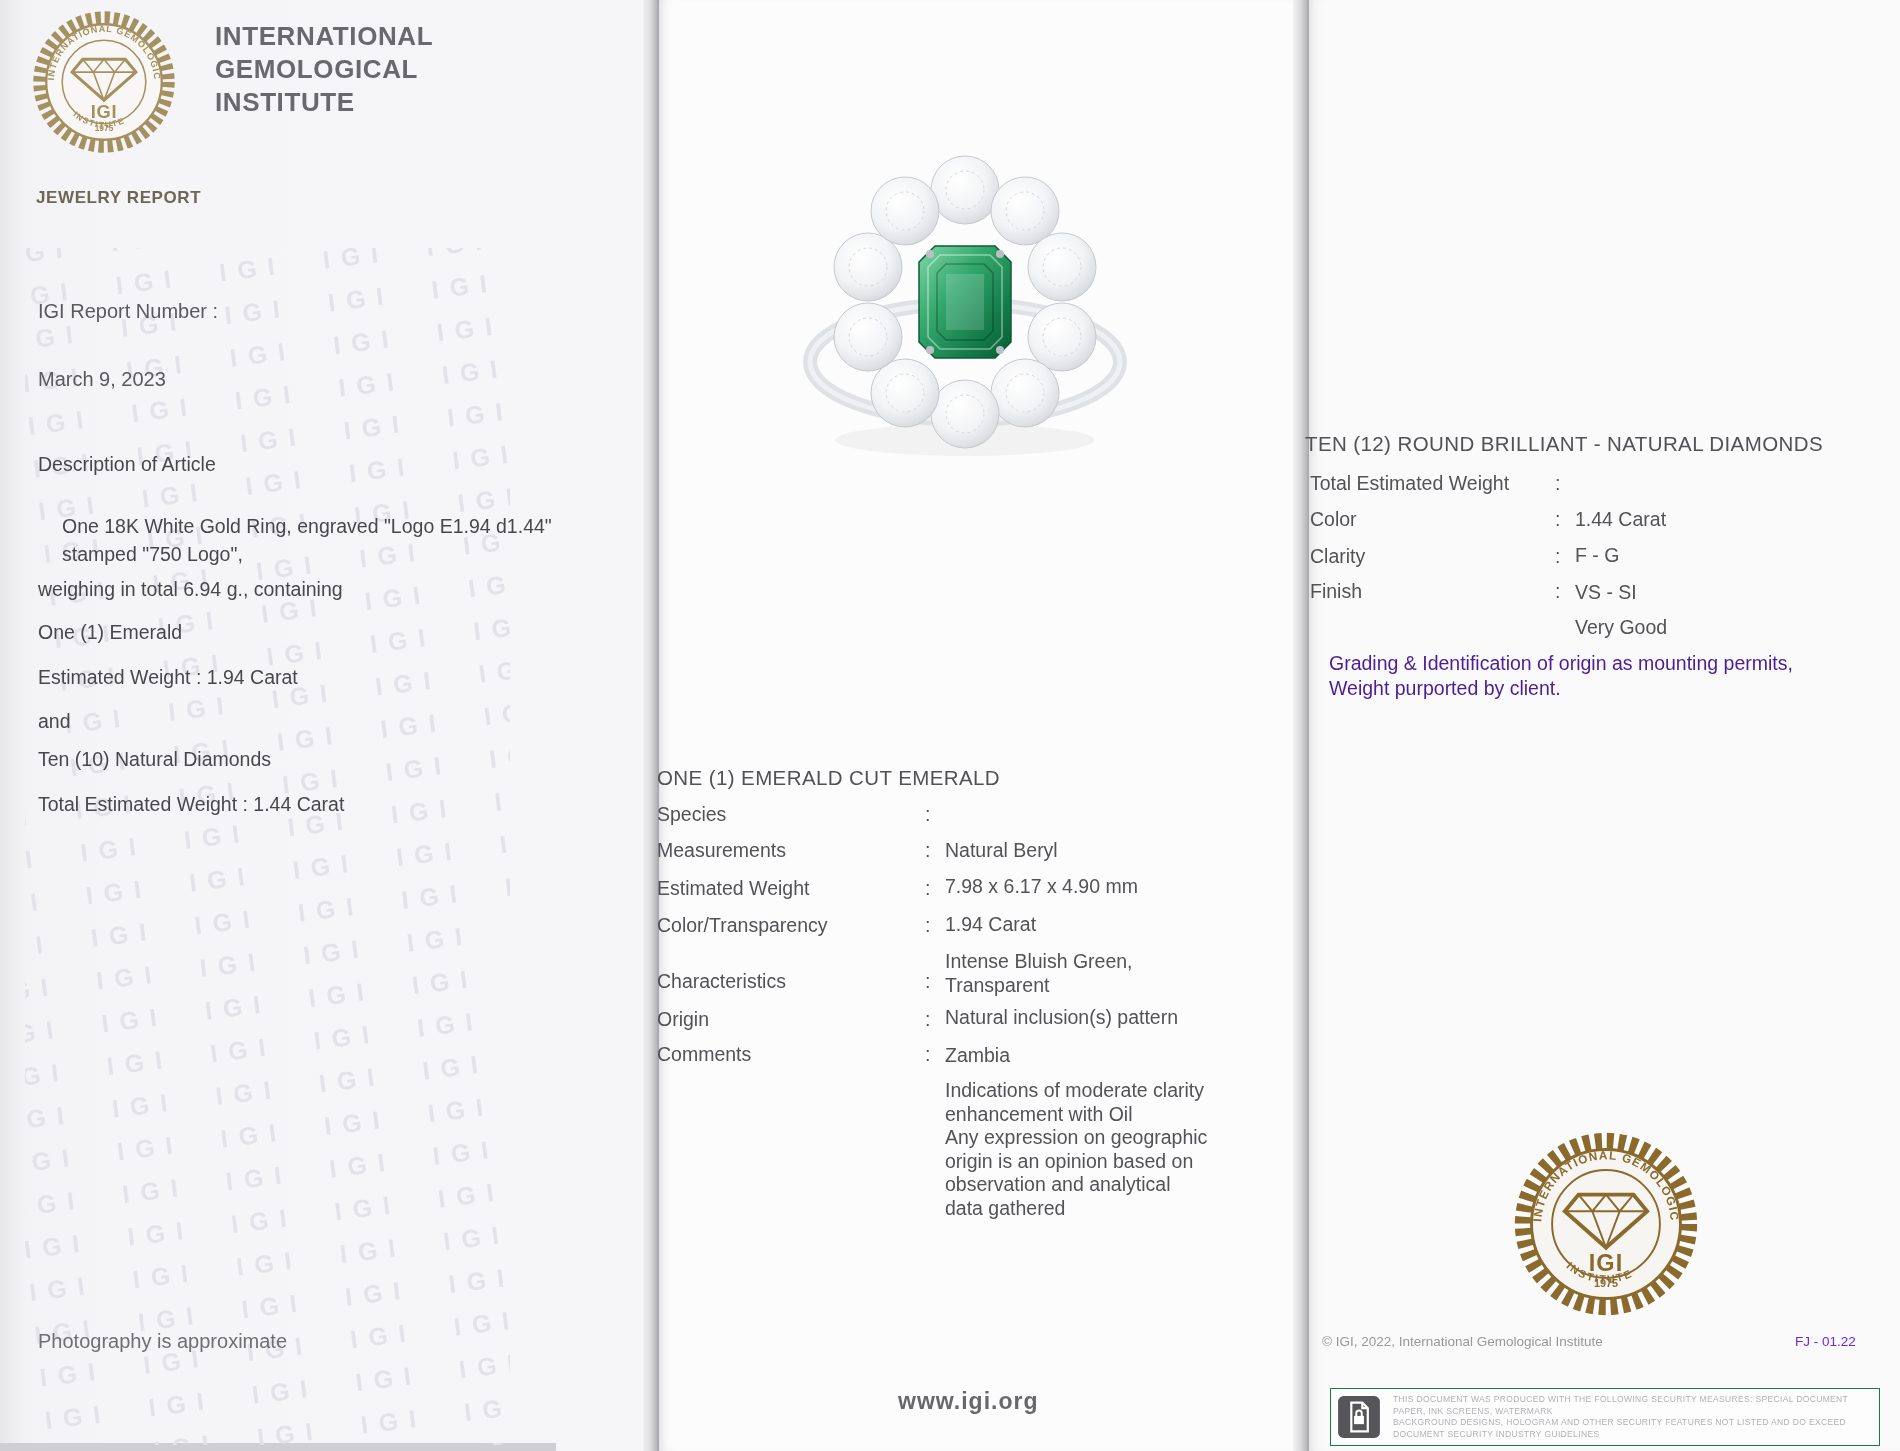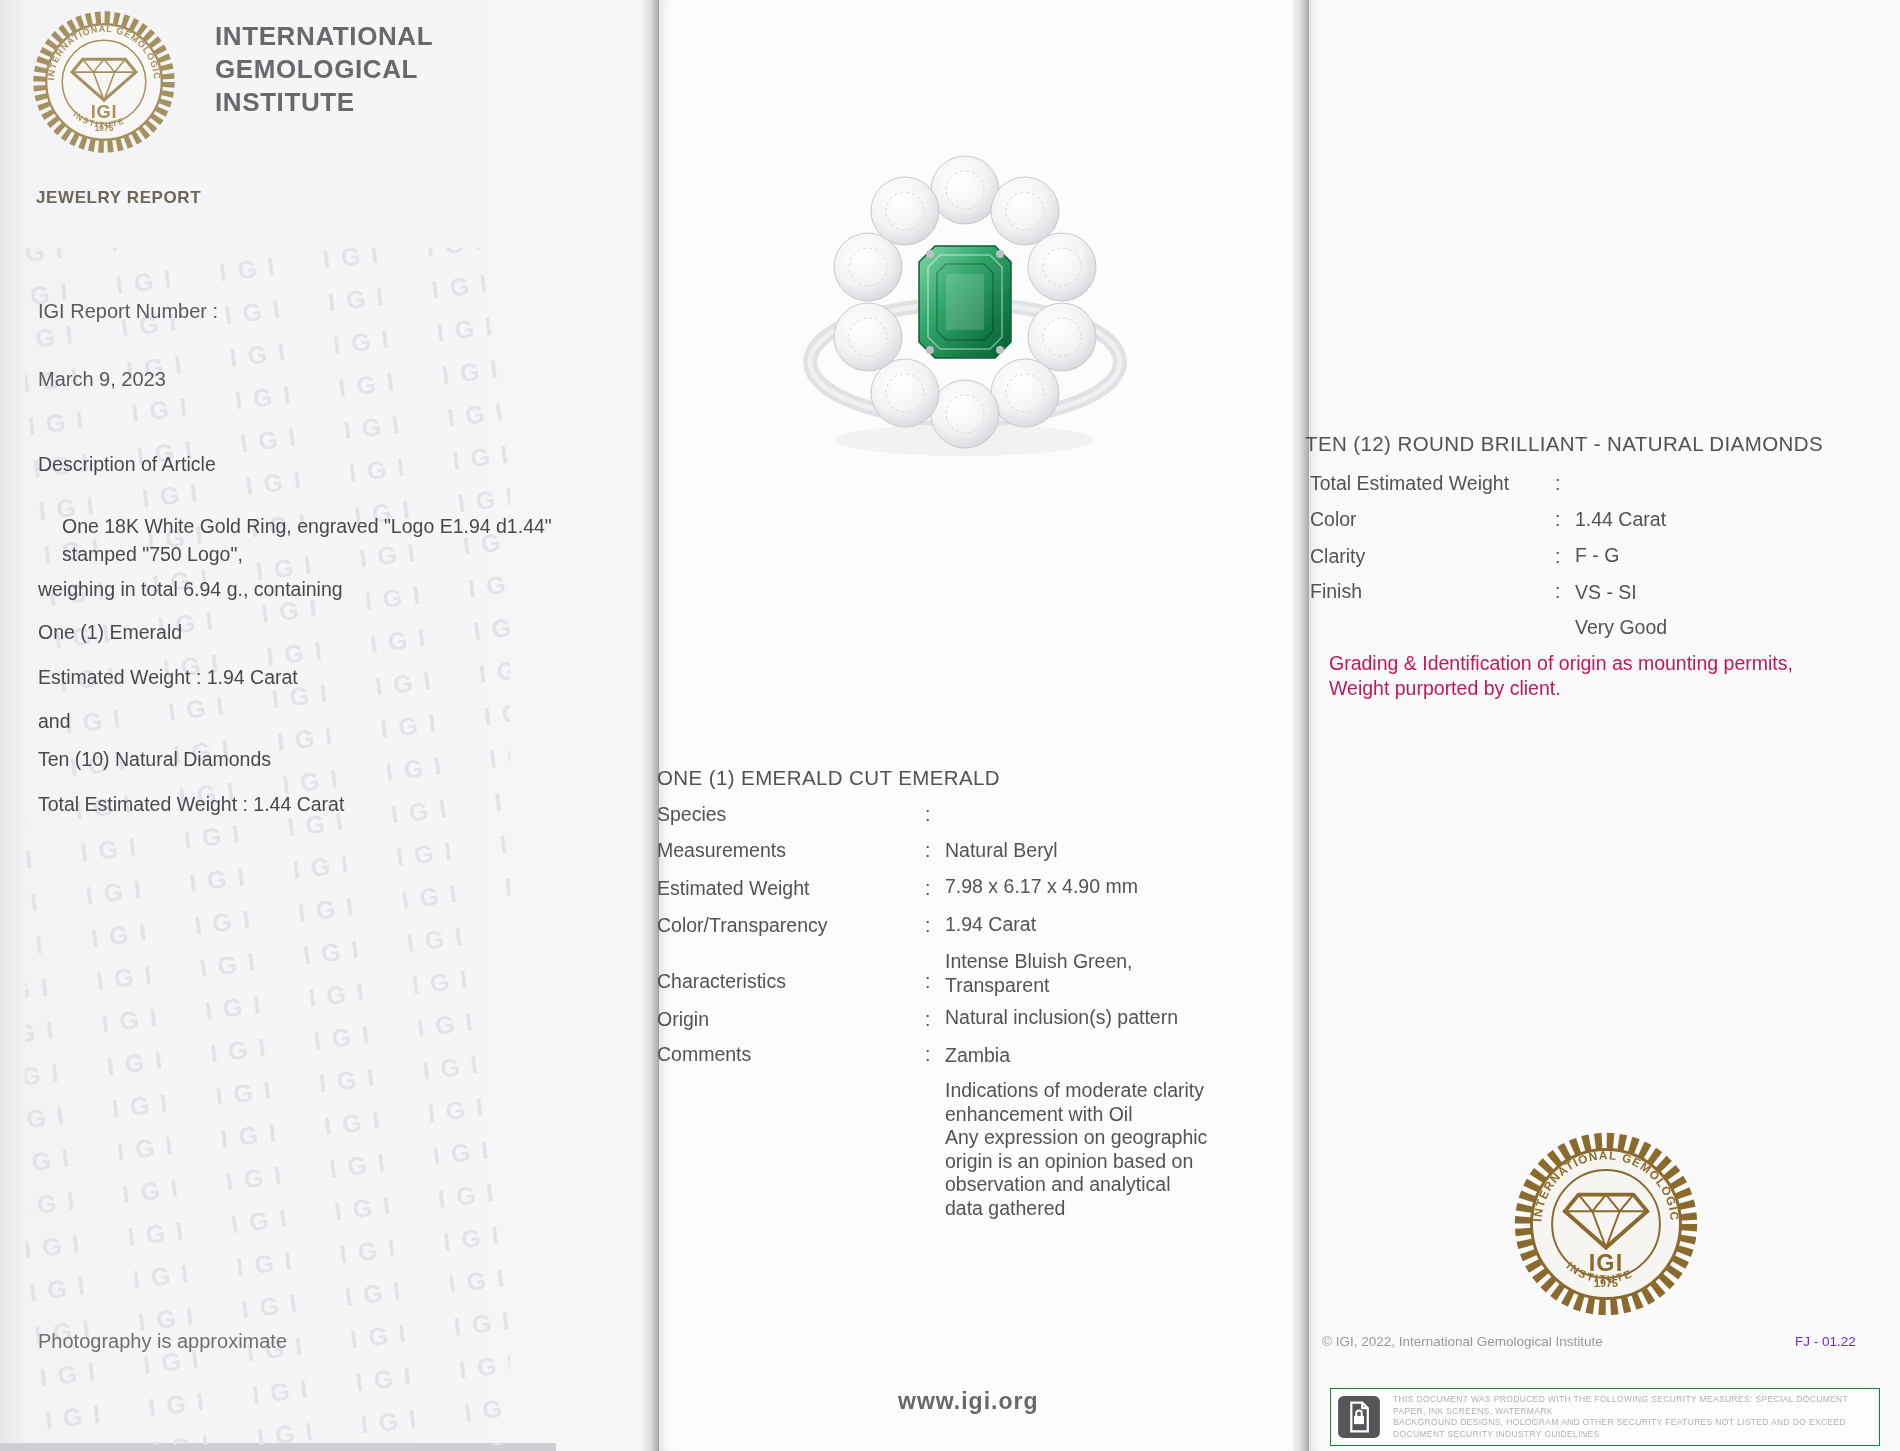--- a/index.html
+++ b/index.html
@@ -41,21 +41,21 @@
   .section-heading { font-size:20.5px; color:#515156; letter-spacing:.4px; }
   .row { position:absolute; display:flex; font-size:19.5px; color:#535357; line-height:23.5px; }
   .mid-row { left:657px; width:620px; }
   .mid-row .lbl { flex:0 0 268px; }
   .r-row { left:1310px; width:580px; }
   .r-row .lbl { flex:0 0 245px; }
   .row .colon { flex:0 0 20px; }
   .row .val { flex:1; white-space:pre-line;margin-top:36px; }
   .website { left:898px; top:1388px; font-size:23px; font-weight:bold; color:#68686c; letter-spacing:1px; }
   
-  .grading-note { left:1305px; top:651px; width:570px; font-size:19.5px; color:#be185d; line-height:25px; }
+  .grading-note { left:1305px; top:651px; width:570px; font-size:19.5px; color:#4c1d95; line-height:25px; }
   .copyright { left:1322px; top:1334px; font-size:13.5px; color:#98989c; }
   .form-code { left:1795px; top:1334px; font-size:13.5px; color:#6d28d9; }
   .security-box {
     left:1330px; top:1388px; width:550px; height:58px;
     border:1px solid #15803d; background:#fdfdfe;
     display:flex; align-items:center; padding:4px 8px 4px 6px;
   }
   .security-icon { flex:0 0 44px; height:44px; margin-right:12px; }
   .security-text { font-size:8.5px; color:#b1b1b5; letter-spacing:.35px; line-height:11.5px; text-transform:uppercase; }
   

